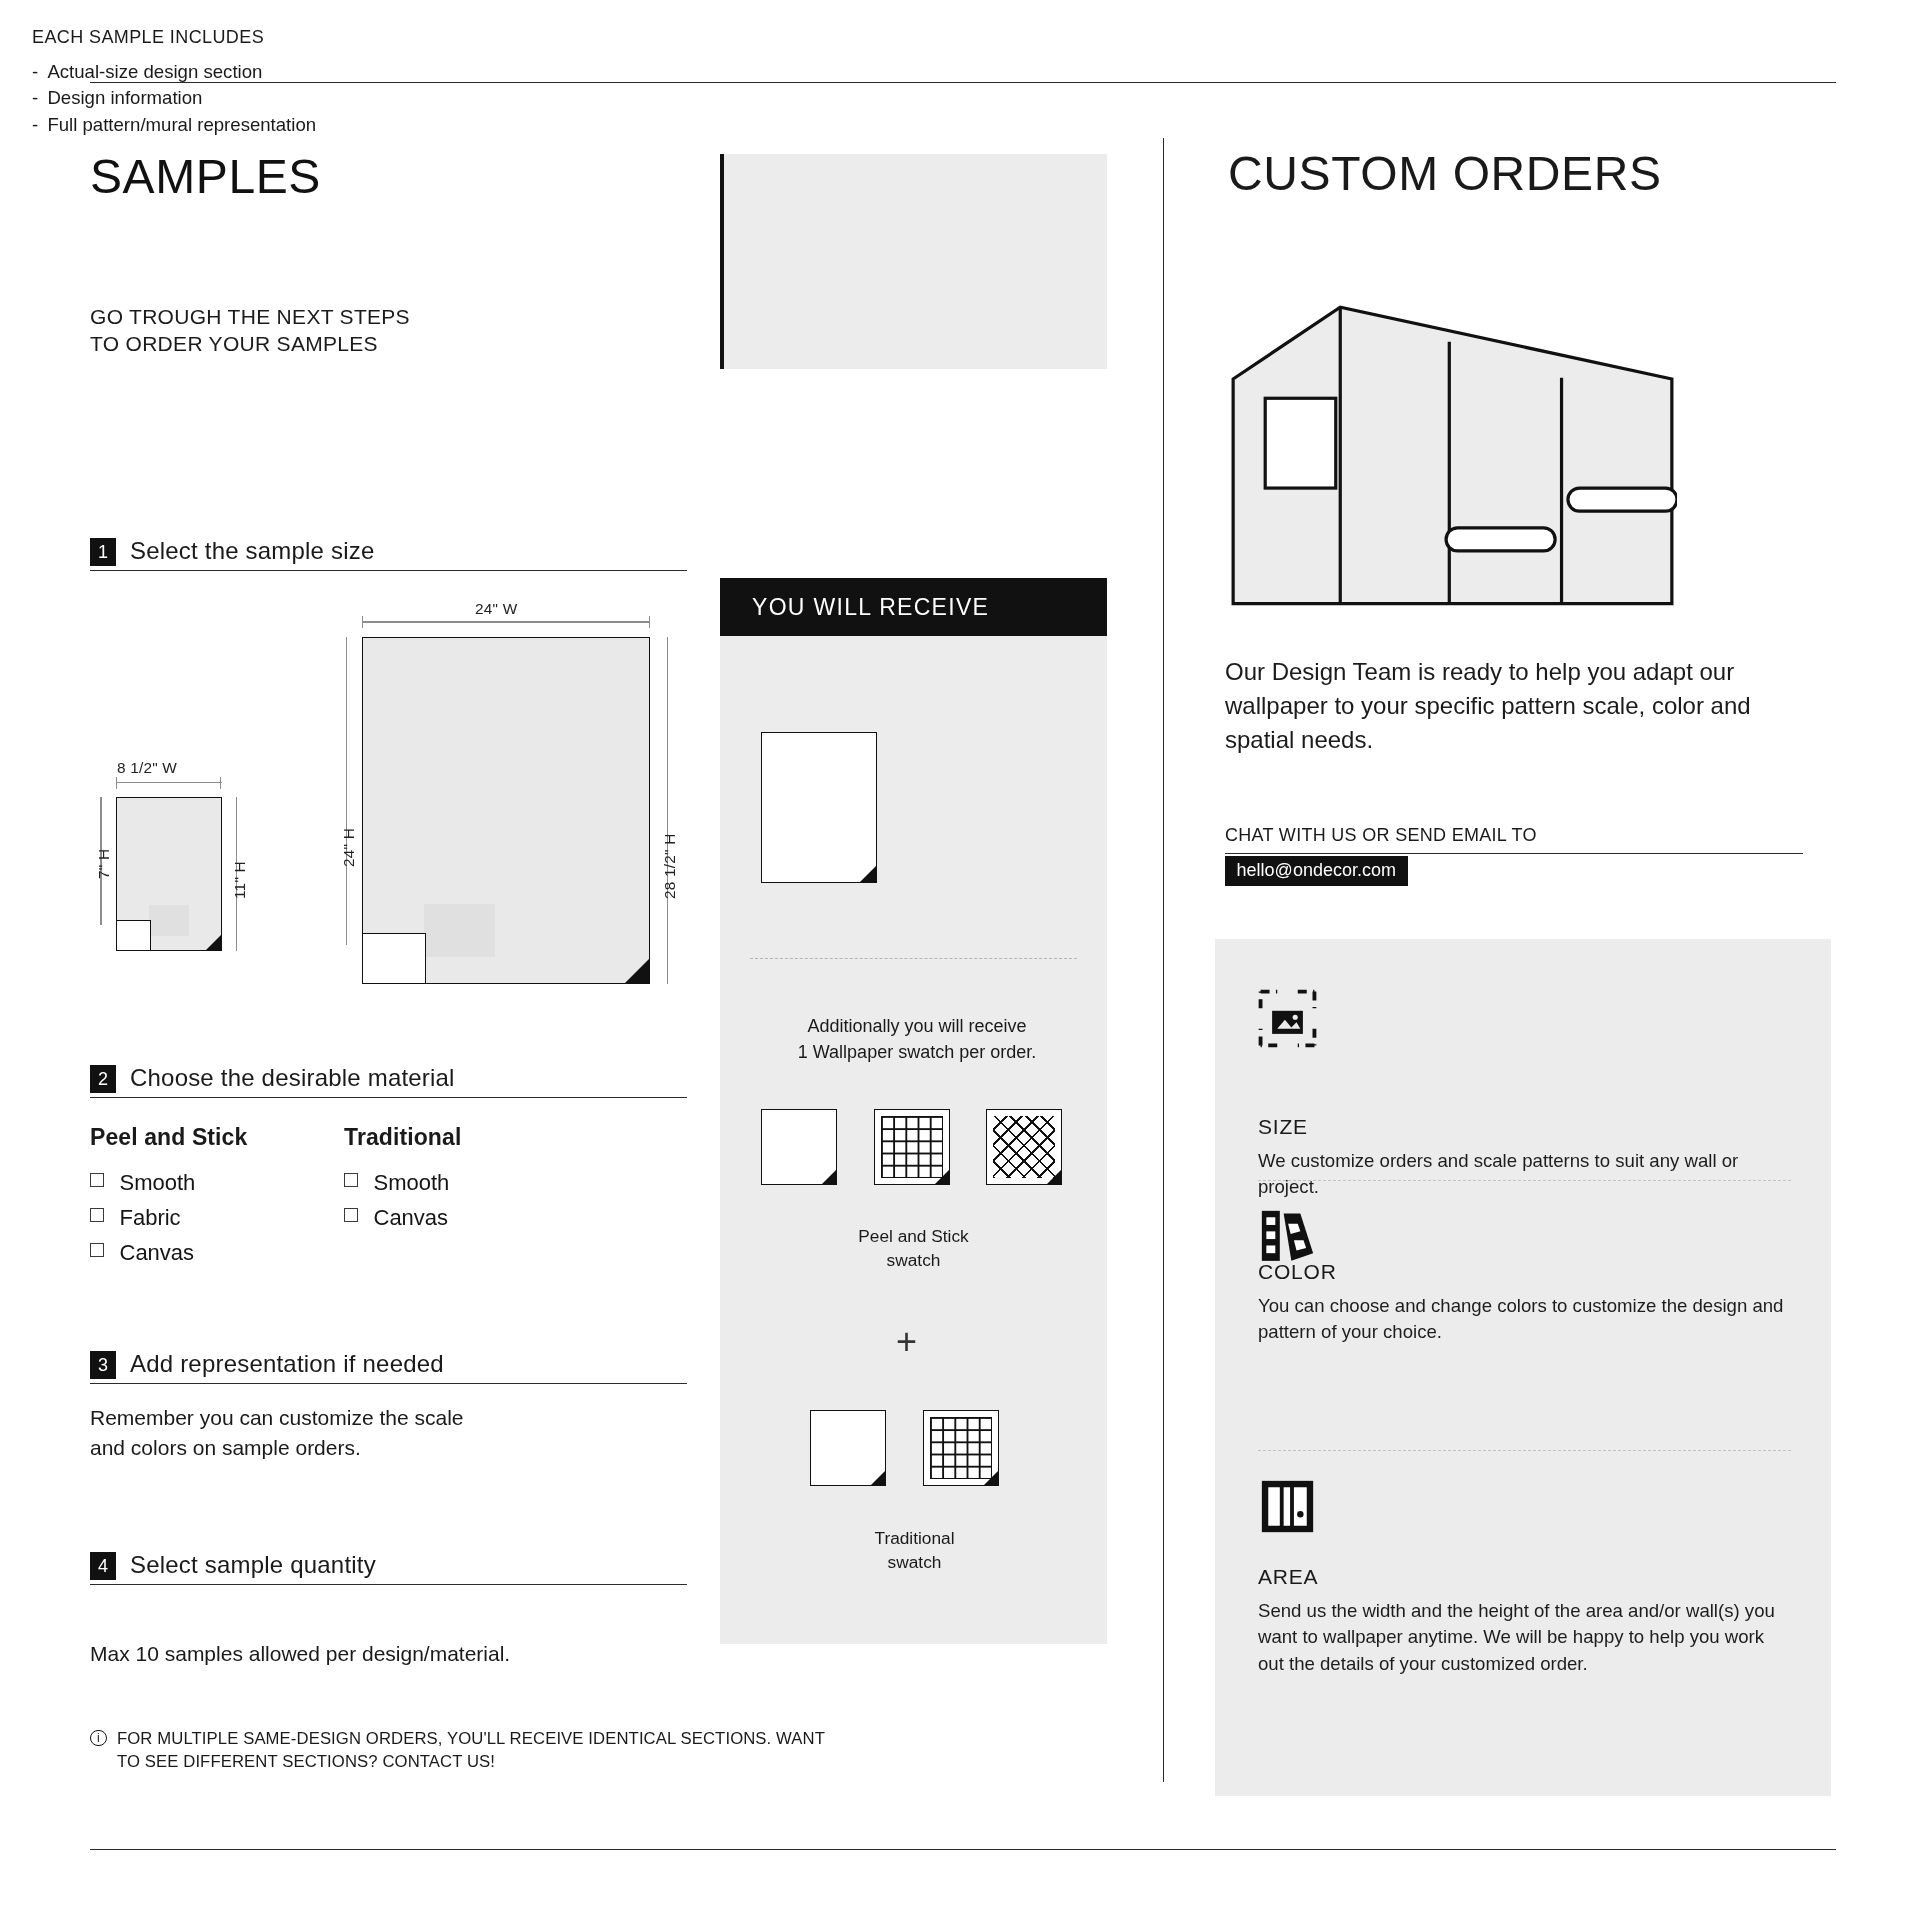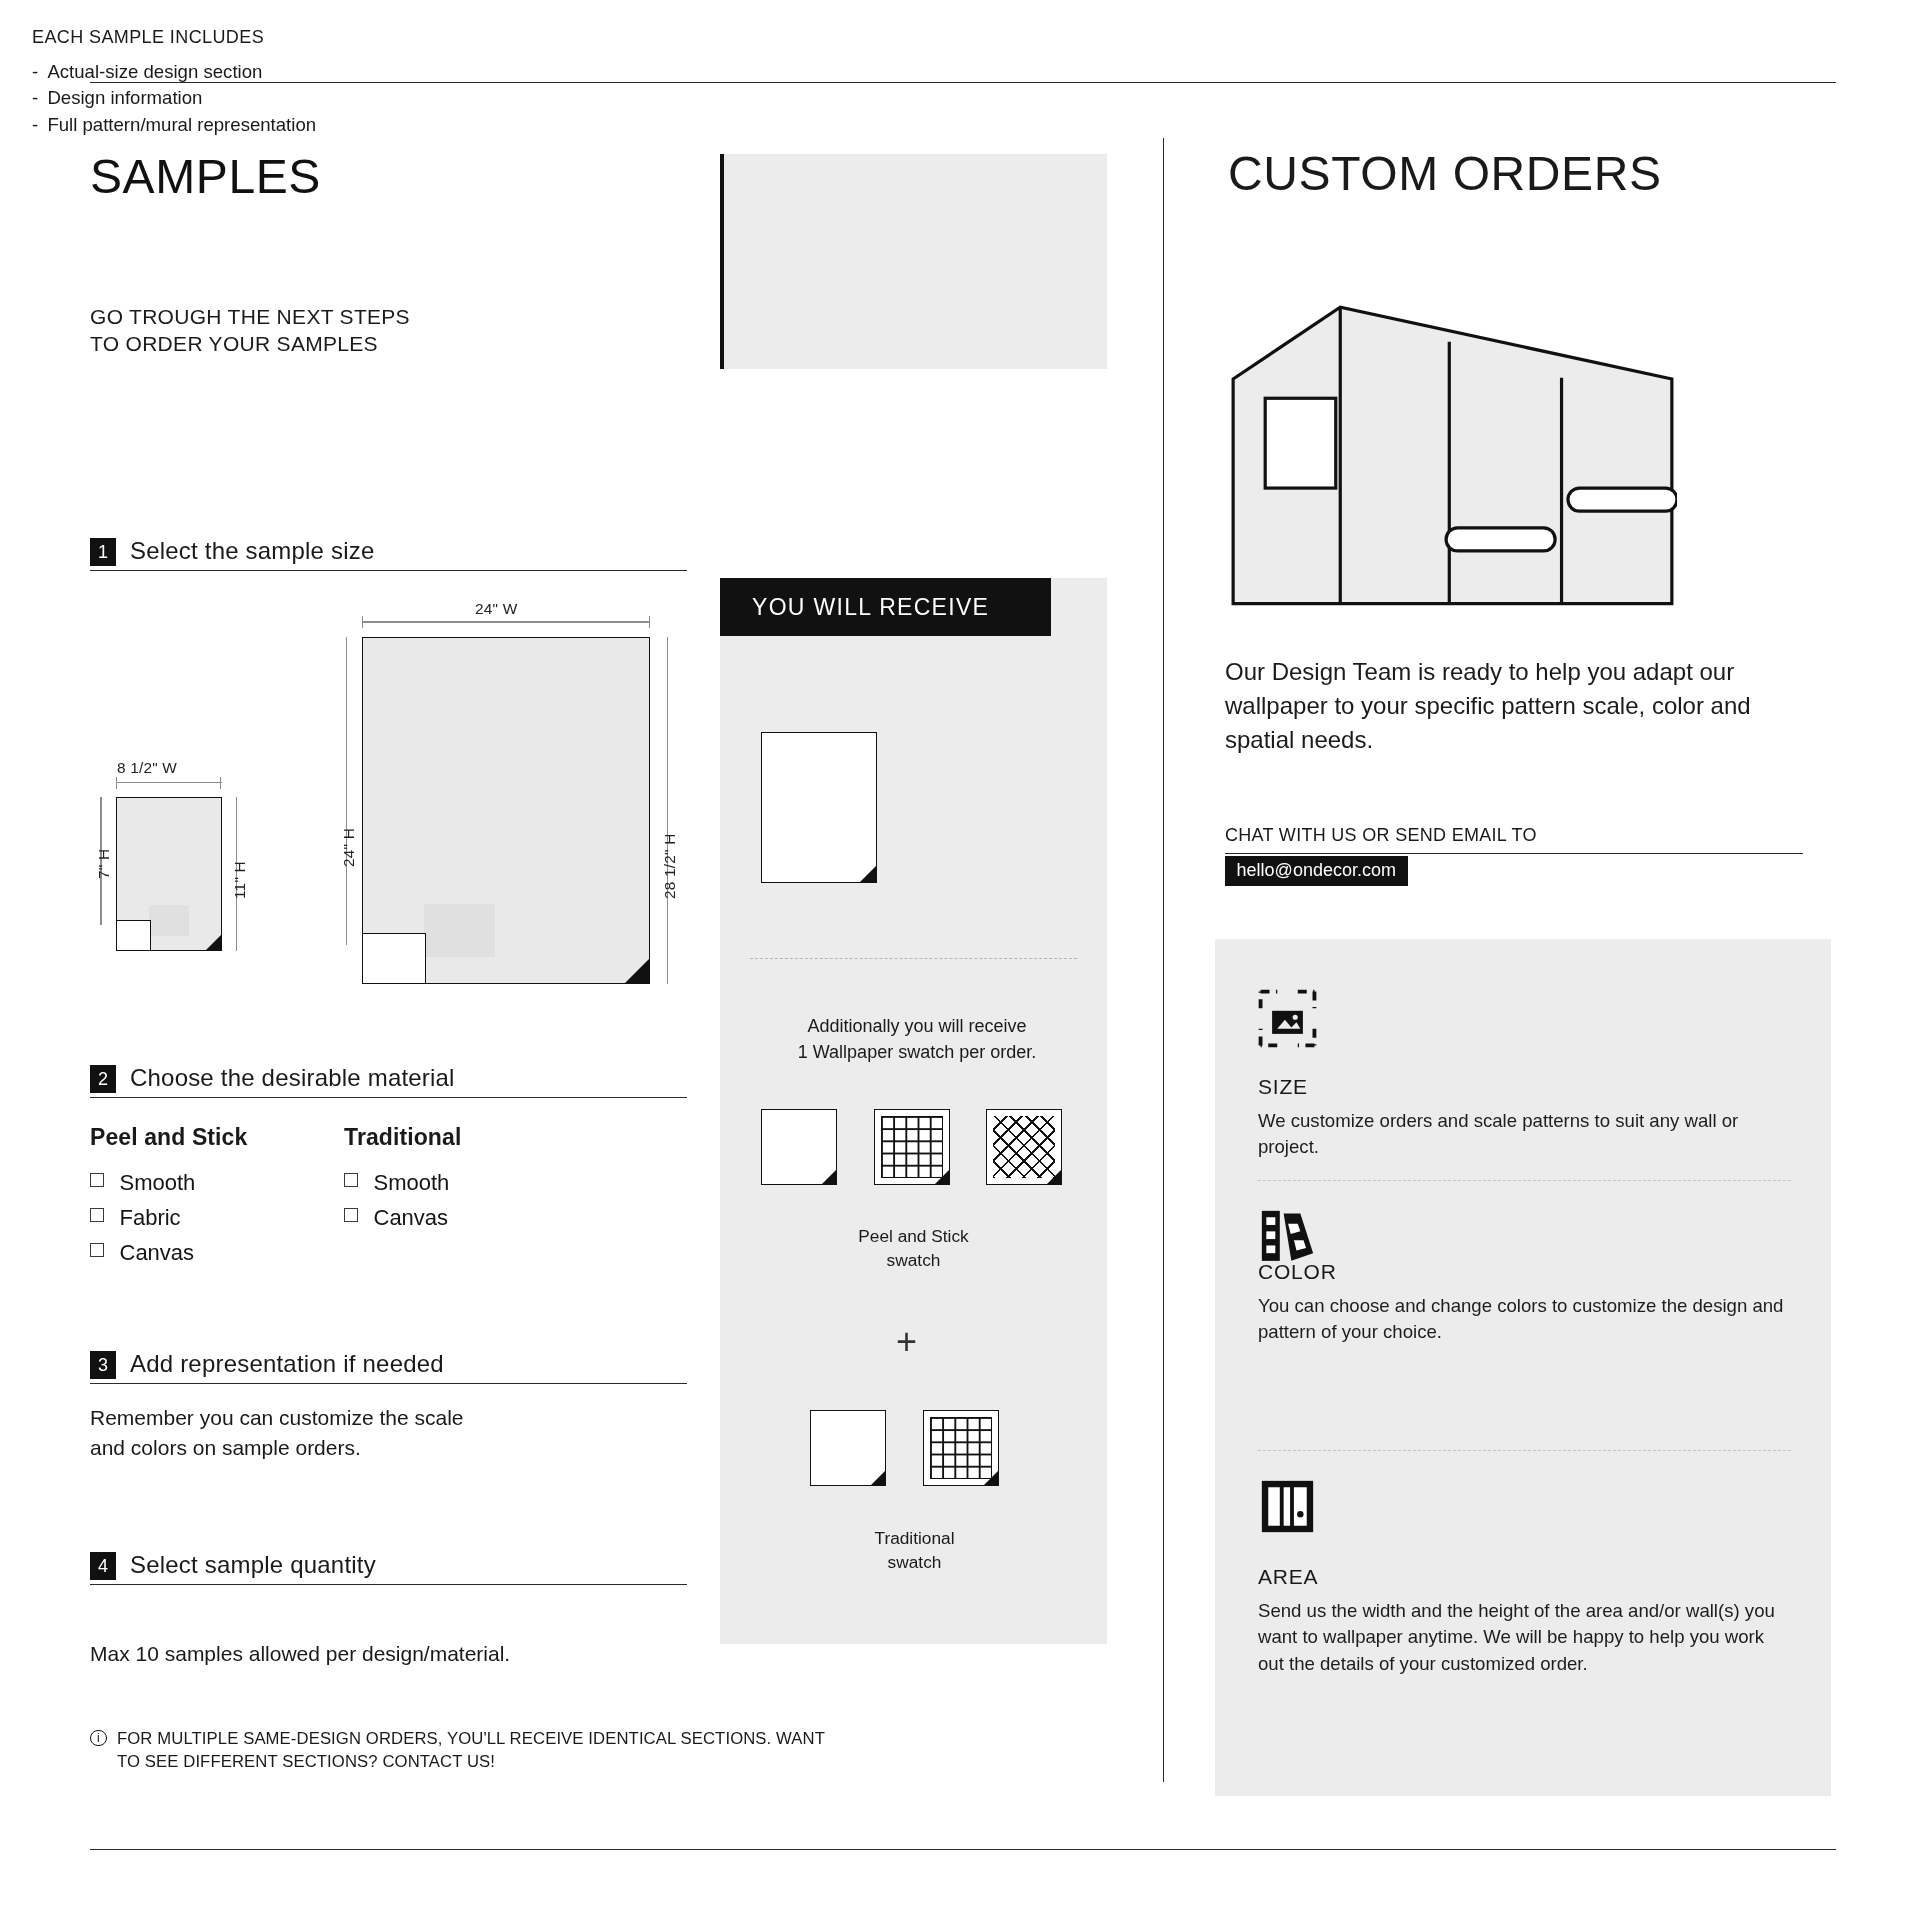--- a/index.html
+++ b/index.html
@@ -145,21 +145,21 @@
     font-size:12.2px; text-align:center; line-height:14.8px;
   }
   .footnote .ftext { display:block; padding-left:27px; }
 
   
   .ywr-panel {
     position:absolute; left:720px; top:578px; width:387px; height:1066px;
     background:#ececec;
   }
   .ywr-head {
-    position:absolute; left:720px; top:578px; width:331px; height:58px;
+    position:absolute; left:720px; top:578px; width:387px; height:58px;
     background:#111; color:#fff;
     font-size:23px; letter-spacing:1.3px; line-height:58px; padding-left:32px;
   }
   .ywr-sheet {
     position:absolute; left:761px; top:732px; width:116px; height:151px;
     background:#fff; border:1.6px solid #111;
   }
   .ywr-sheet .corner-fold { border-left:16.7px solid transparent; border-bottom:16.7px solid #111; }
   .ywr-text {
     position:absolute; left:899px; top:758px; width:186px;
@@ -388,21 +388,21 @@
   <div class="feat-panel"></div>
 
   <div class="feat-icon" style="top:989px;">
     <svg width="59" height="59" viewBox="0 0 92 92" fill="none" xmlns="http://www.w3.org/2000/svg">
       <path d="M4 4 H30 M62 4 H88 M88 4 V30 M88 62 V88 M88 88 H62 M30 88 H4 M4 88 V62 M4 30 V4" stroke="#111" stroke-width="6" stroke-dasharray="14 10"></path>
       <rect x="22" y="34" width="48" height="36" fill="#111"></rect>
       <path d="M30 62 L42 48 L52 60 L60 52 L66 62 Z" fill="#ececec"></path>
       <circle cx="58" cy="44" r="4" fill="#ececec"></circle>
     </svg>
   </div>
-  <div class="feat" style="top:1075px;">
+  <div class="feat" style="top:1115px;">
     <div class="ftitle">SIZE</div>
     <div class="fbody">We customize orders and scale patterns to suit any wall or project.</div>
   </div>
   <div class="feat-sep" style="top:1180px;"></div>
 
   <div class="feat-icon" style="top:1207px;">
     <svg width="59" height="59" viewBox="0 0 92 92" fill="none" xmlns="http://www.w3.org/2000/svg">
       <rect x="6" y="6" width="28" height="78" fill="#111"></rect>
       <rect x="13" y="16" width="14" height="12" fill="#ffffff"></rect>
       <rect x="13" y="38" width="14" height="12" fill="#ffffff"></rect>

